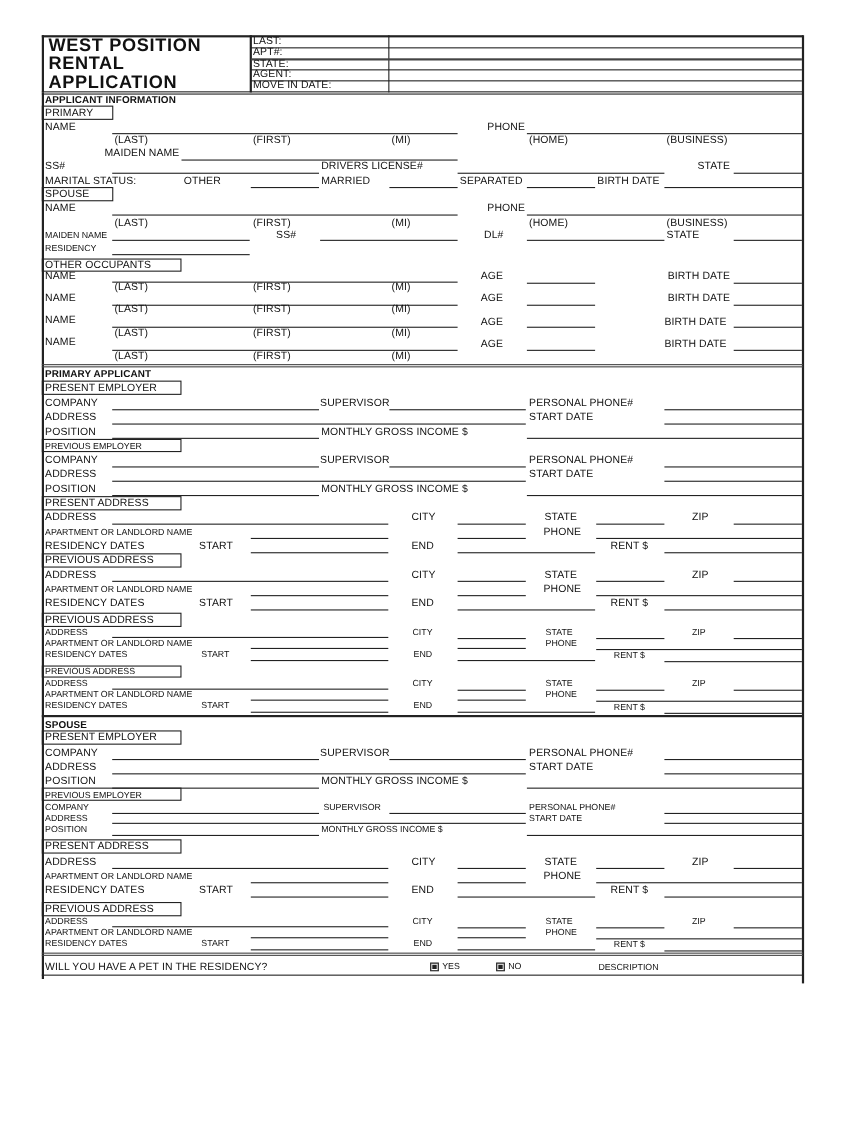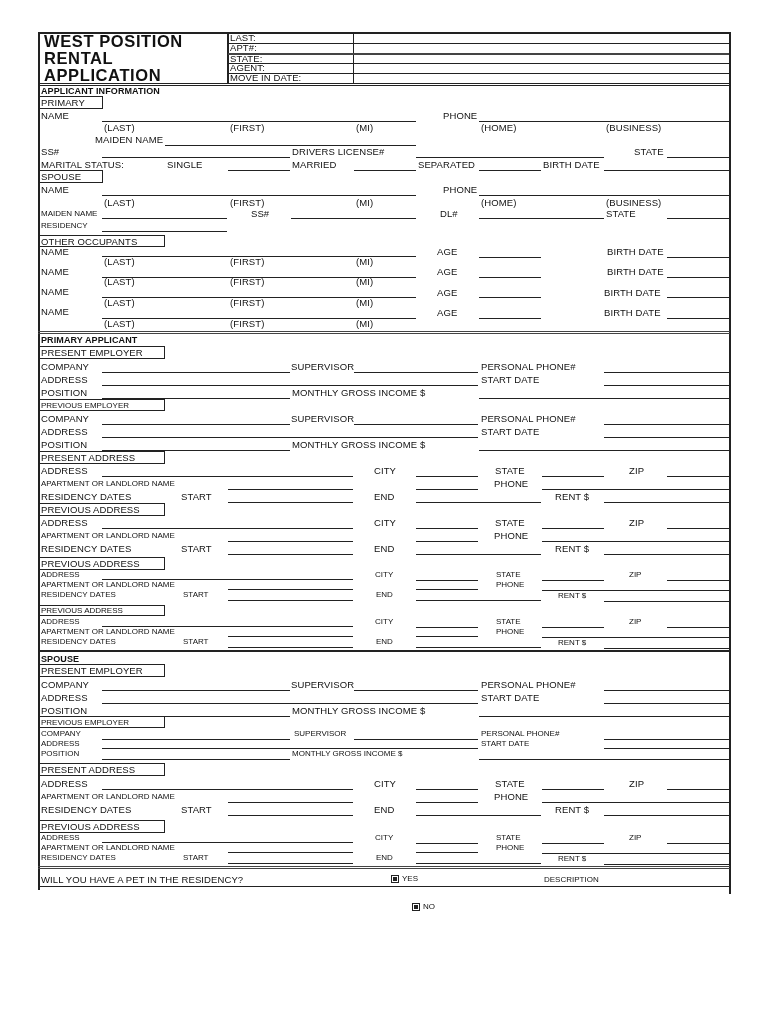--- a/index.html
+++ b/index.html
@@ -65,21 +65,21 @@
 <div class="hl" style="left:165px;top:145px;width:251px;"></div>
 
 <div class="t" style="left:41px;top:146px;">SS#</div>
 <div class="hl" style="left:102px;top:157px;width:188px;"></div>
 <div class="t" style="left:292px;top:146px;">DRIVERS LICENSE#</div>
 <div class="hl" style="left:416px;top:157px;width:188px;"></div>
 <div class="t" style="left:634px;top:146px;">STATE</div>
 <div class="hl" style="left:667px;top:157px;width:62px;"></div>
 
 <div class="t" style="left:41px;top:159px;">MARITAL STATUS:</div>
-<div class="t" style="left:167px;top:159px;">SINGLE</div>
+<div class="t" style="left:167px;top:159px;">OTHER</div>
 <div class="hl" style="left:228px;top:170px;width:62px;"></div>
 <div class="t" style="left:292px;top:159px;">MARRIED</div>
 <div class="hl" style="left:354px;top:170px;width:62px;"></div>
 <div class="t" style="left:418px;top:159px;">SEPARATED</div>
 <div class="hl" style="left:479px;top:170px;width:62px;"></div>
 <div class="t" style="left:543px;top:159px;">BIRTH DATE</div>
 <div class="hl" style="left:604px;top:170px;width:125px;"></div>
 
 <div class="box" style="left:38px;top:170px;width:65px;height:13px;"></div>
 <div class="t" style="left:41px;top:171px;">SPOUSE</div>
@@ -386,18 +386,18 @@
 <div class="hl" style="left:416px;top:863px;width:125px;"></div>
 <div class="ts" style="left:558px;top:854px;">RENT $</div>
 <div class="hl" style="left:604px;top:864px;width:125px;"></div>
 
 <div class="hl" style="left:38px;top:866px;width:692px;border-top:3px double #444;"></div>
 
 <div class="t" style="left:41px;top:874px;">WILL YOU HAVE A PET IN THE RESIDENCY?</div>
 <div class="abs" style="left:391px;top:874px;font-size:8px;line-height:10px;white-space:nowrap;">
   <span class="chk"></span><span>YES</span>
 </div>
-<div class="abs" style="left:412px;top:874px;font-size:8px;line-height:10px;white-space:nowrap;margin-top:28px;">
+<div class="abs" style="left:451px;top:874px;font-size:8px;line-height:10px;white-space:nowrap;">
   <span class="chk"></span><span>NO</span>
 </div>
 <div class="ts" style="left:544px;top:875px;">DESCRIPTION</div>
 <div class="abs" style="left:604px;top:872px;width:124px;height:12px;"></div>
 <div class="hl" style="left:38px;top:886px;width:692px;"></div>
 
 </body></html>

